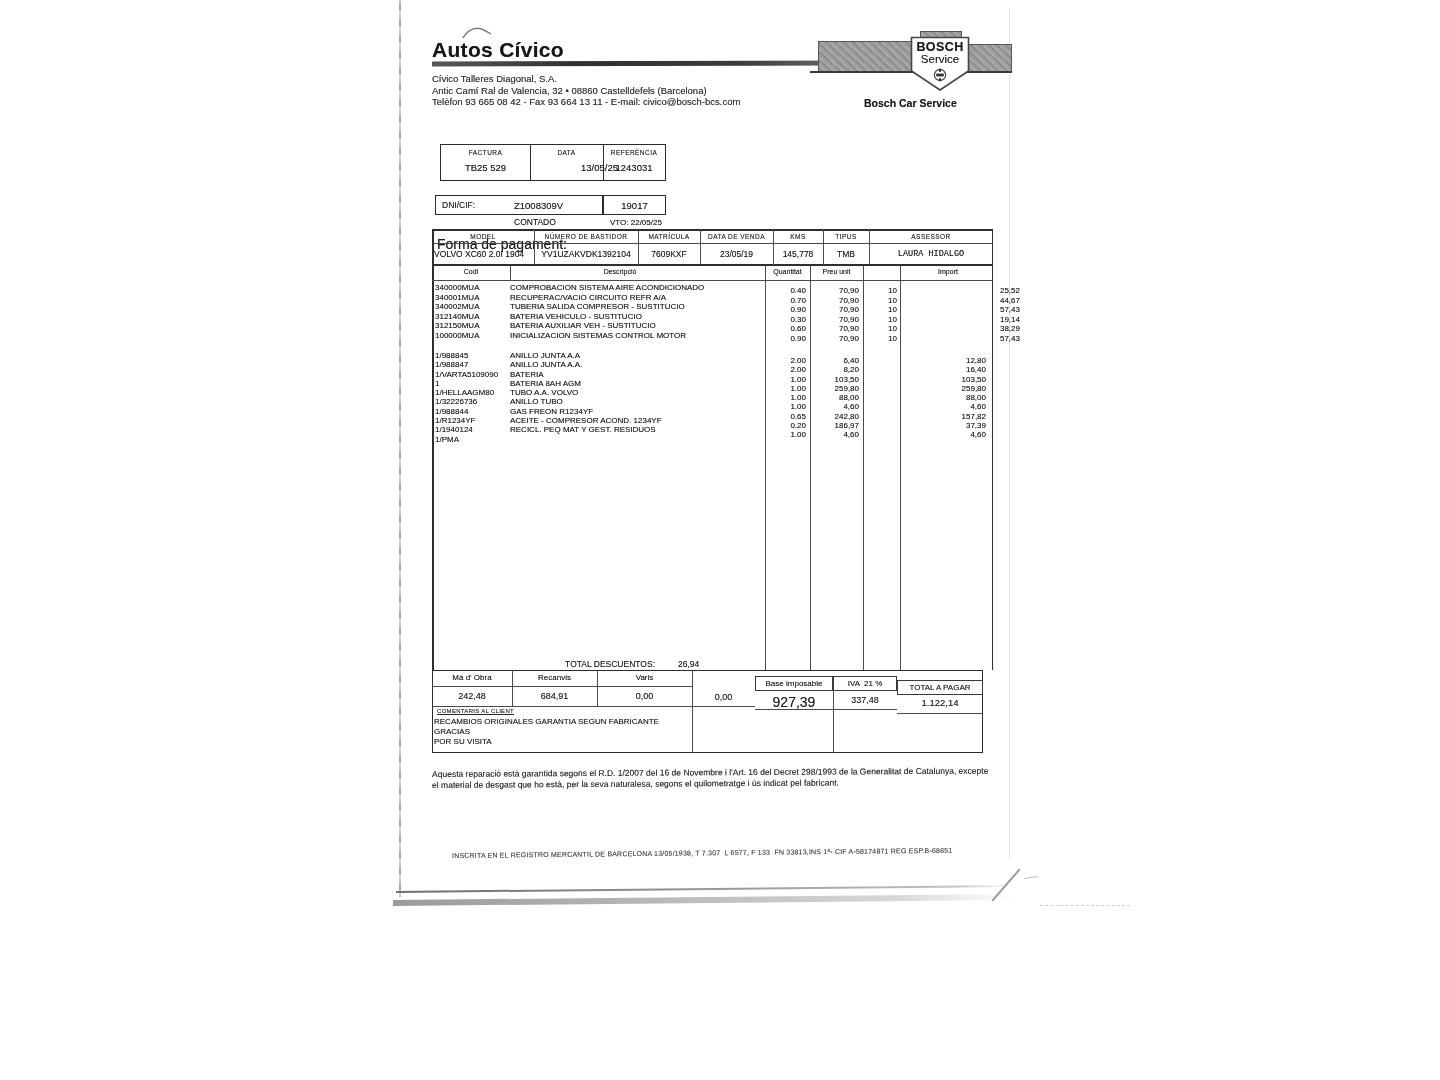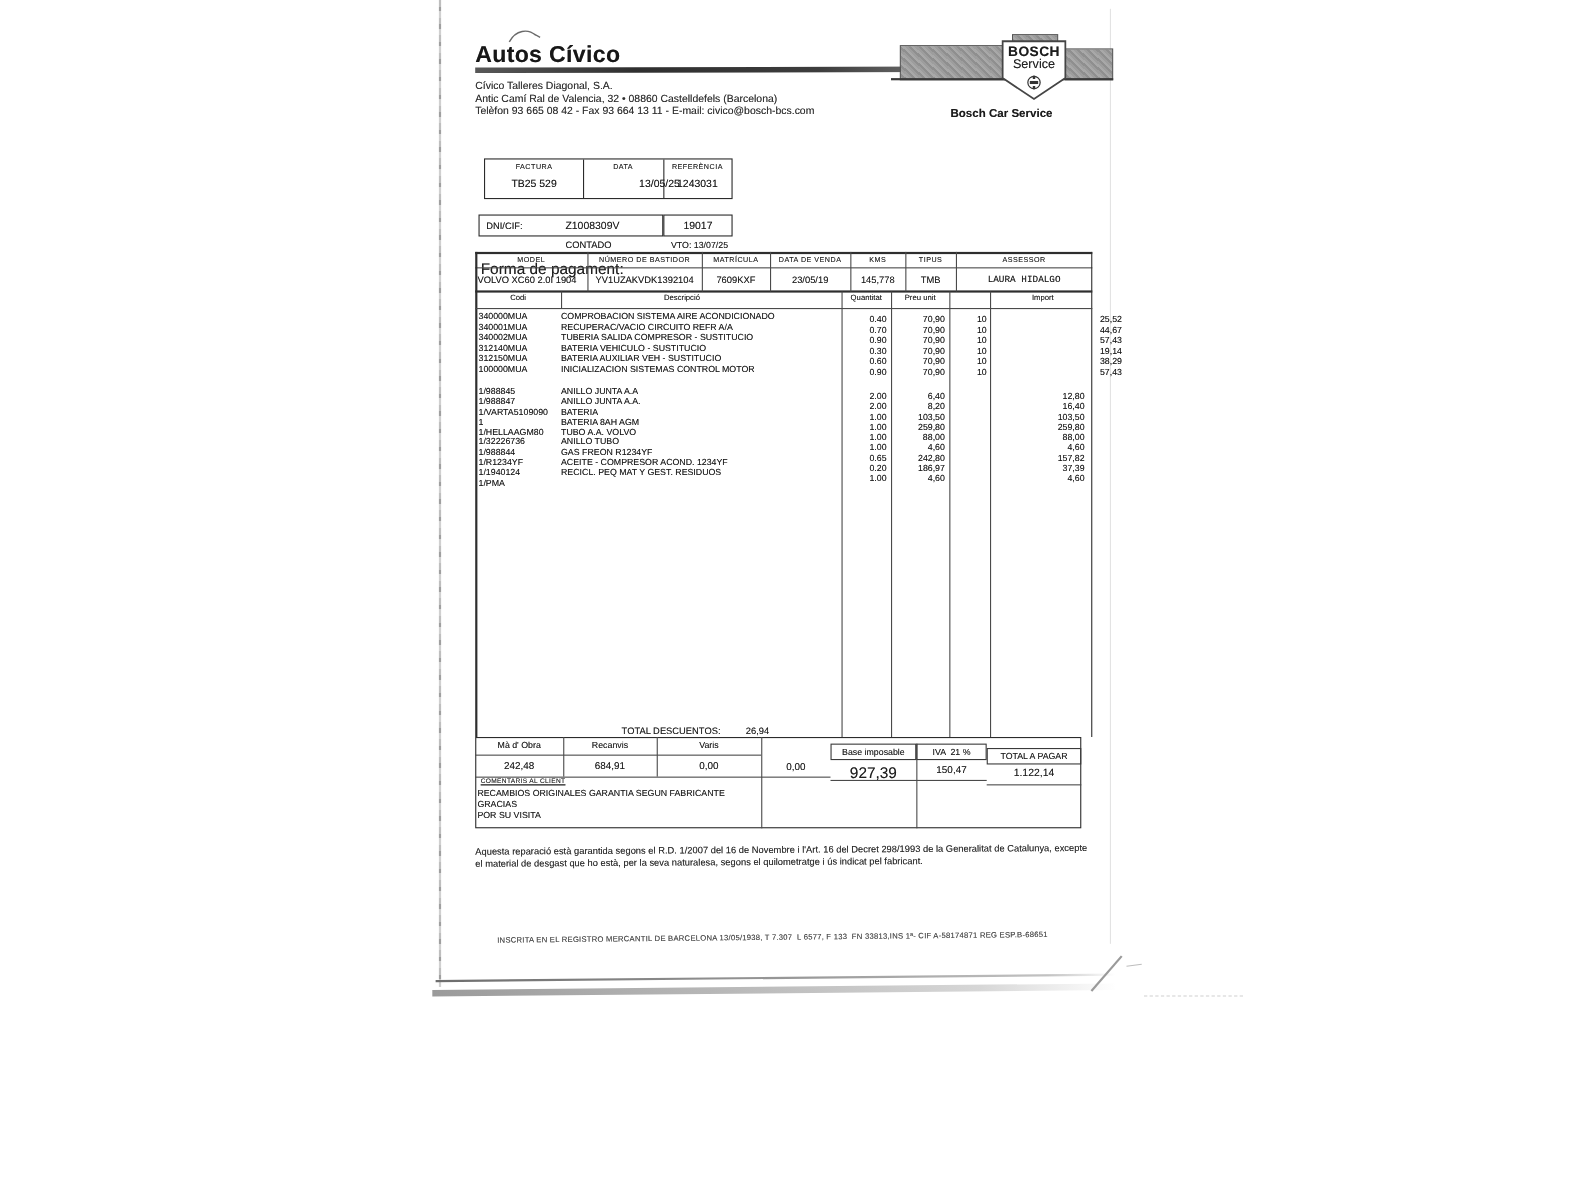--- a/index.html
+++ b/index.html
@@ -80,21 +80,21 @@
 
   <div class="box" style="left:435px;top:195px;width:168px;height:20px;">
     <div class="abs" style="left:6px;top:4px;font-size:8.5px;">DNI/CIF:</div>
     <div class="abs" style="left:78px;top:3.5px;font-size:9.5px;">Z1008309V</div>
   </div>
   <div class="box" style="left:603px;top:195px;width:63px;height:20px;">
     <div class="abs c" style="left:0;top:3.5px;width:100%;font-size:9.5px;">19017</div>
   </div>
   <div class="abs" style="left:437px;top:216px;font-size:14px;margin-top:20px;">Forma de pagament:</div>
   <div class="abs" style="left:514px;top:217px;font-size:8.5px;">CONTADO</div>
-  <div class="abs" style="left:610px;top:218px;font-size:8px;">VTO: 13/07/25</div>
+  <div class="abs" style="left:610px;top:218px;font-size:8px;">VTO: 22/05/25</div>
 
   <div class="ln" style="left:432px;top:229px;width:561px;height:1.5px;"></div>
   <div class="lnsoft" style="left:432px;top:243px;width:561px;height:1px;"></div>
   <div class="ln" style="left:432px;top:264px;width:561px;height:1.5px;"></div>
   <div class="ln" style="left:432px;top:229px;width:1.5px;height:441px;"></div>
   <div class="ln" style="left:991.5px;top:229px;width:1.5px;height:441px;"></div>
 
   <div class="lnsoft" style="left:534px;top:229px;width:1px;height:36px;"></div>
   <div class="lnsoft" style="left:638px;top:229px;width:1px;height:36px;"></div>
   <div class="lnsoft" style="left:700px;top:229px;width:1px;height:36px;"></div>
@@ -165,21 +165,21 @@
   <div class="abs c" style="left:597px;top:673px;width:95px;font-size:8px;">Varis</div>
   <div class="abs c" style="left:755px;top:679px;width:78px;font-size:8px;">Base imposable</div>
   <div class="abs c" style="left:833px;top:679px;width:64px;font-size:8px;white-space:pre;">IVA  21 %</div>
   <div class="abs c" style="left:897px;top:683px;width:86px;font-size:8px;">TOTAL A PAGAR</div>
 
   <div class="abs c" style="left:432px;top:691px;width:80px;font-size:9px;">242,48</div>
   <div class="abs c" style="left:512px;top:691px;width:85px;font-size:9px;">684,91</div>
   <div class="abs c" style="left:597px;top:691px;width:95px;font-size:9px;">0,00</div>
   <div class="abs c" style="left:692px;top:692px;width:63px;font-size:9px;">0,00</div>
   <div class="abs c" style="left:755px;top:694px;width:78px;font-size:14px;">927,39</div>
-  <div class="abs c" style="left:833px;top:695px;width:64px;font-size:9px;">150,47</div>
+  <div class="abs c" style="left:833px;top:695px;width:64px;font-size:9px;">337,48</div>
   <div class="abs c" style="left:897px;top:697px;width:86px;font-size:9.5px;">1.122,14</div>
 
   <div class="abs" style="left:437px;top:708px;font-size:6px;letter-spacing:.3px;text-decoration:underline;color:#2c2c2c;">COMENTARIS AL CLIENT</div>
   <div class="abs" style="left:434px;top:717px;font-size:8px;line-height:10px;width:255px;">
     <div>RECAMBIOS ORIGINALES  GARANTIA SEGUN FABRICANTE  GRACIAS</div>
     <div>POR SU VISITA</div>
   </div>
 
   <div class="abs" style="left:432px;top:769px;width:558px;font-size:8.5px;line-height:10.5px;color:#2a2a2a;transform:rotate(-0.35deg);transform-origin:left top;">Aquesta reparació està garantida segons el R.D. 1/2007 del 16 de Novembre i l'Art. 16 del Decret 298/1993 de la Generalitat de Catalunya, excepte el material de desgast que ho està, per la seva naturalesa, segons el quilometratge i ús indicat pel fabricant.</div>
 

